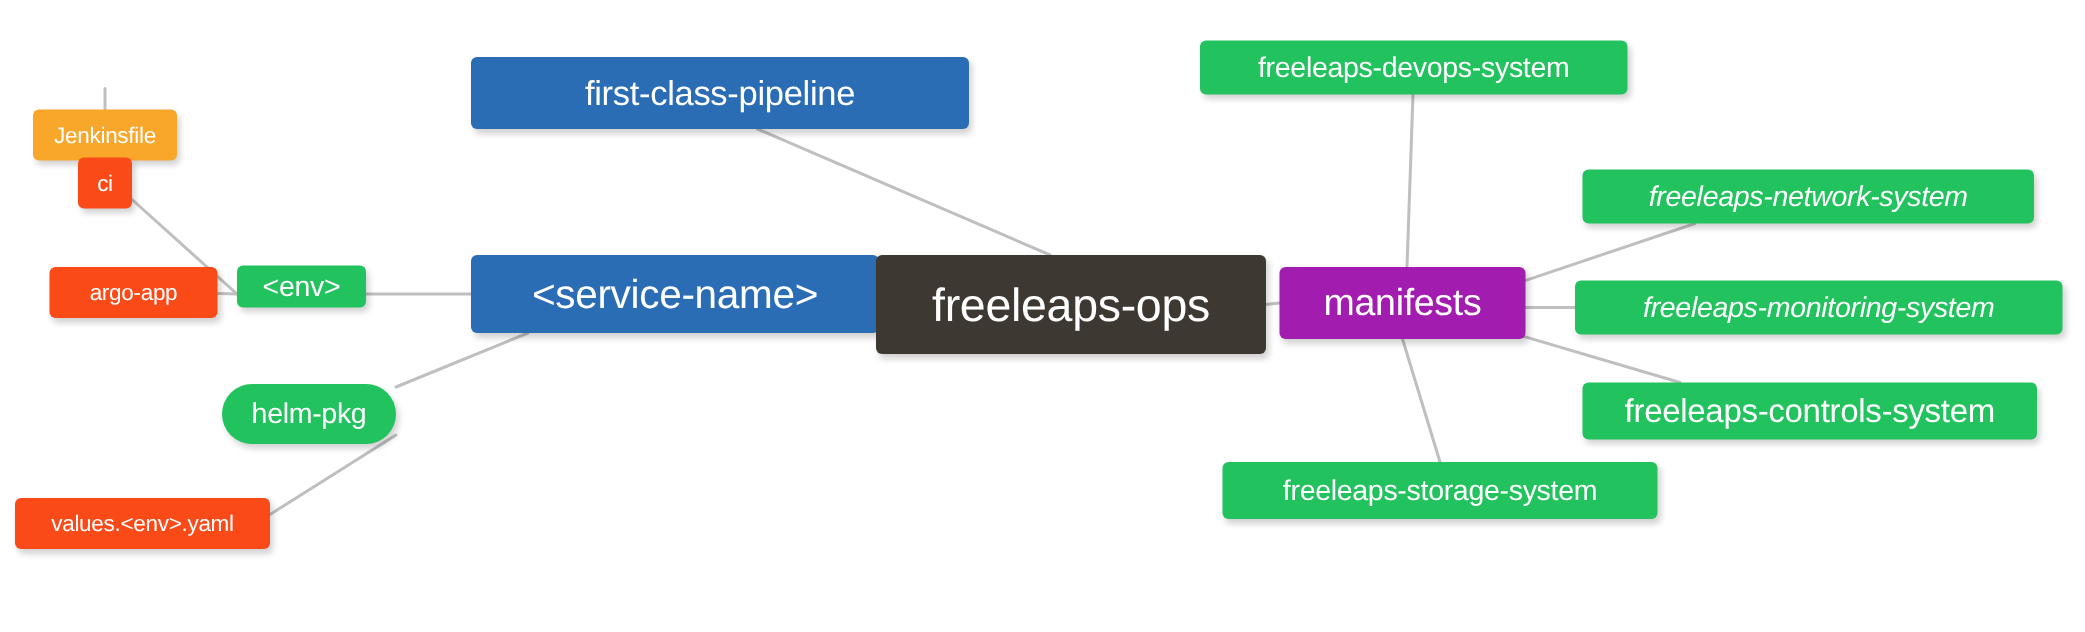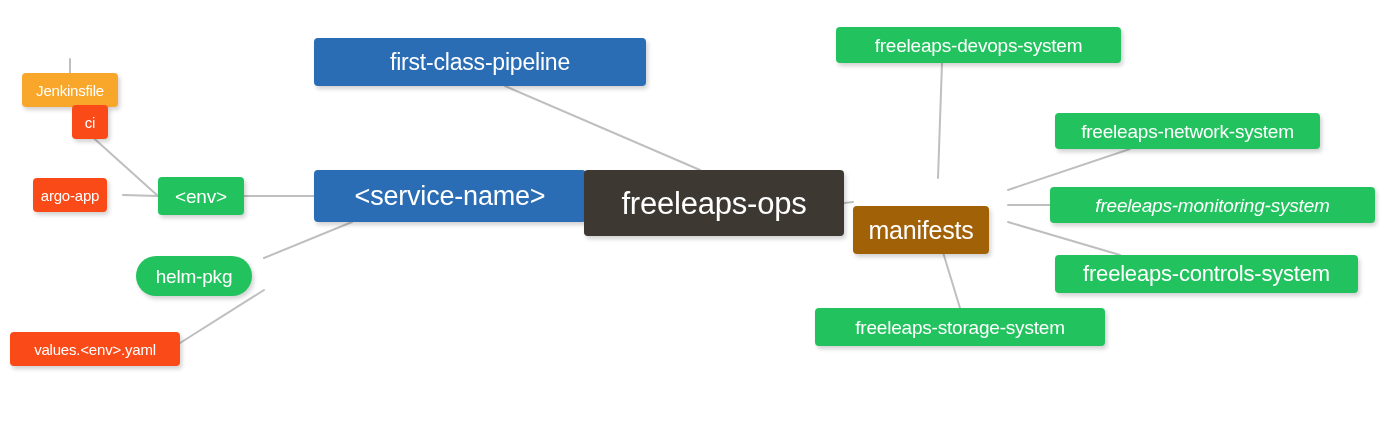--- a/index.html
+++ b/index.html
@@ -61,51 +61,51 @@
       <line x1="938" y1="178" x2="942" y2="63" stroke="#bfbfbf" stroke-width="2" stroke-linecap="round"></line>
       <line x1="1008" y1="190" x2="1130" y2="149" stroke="#bfbfbf" stroke-width="2" stroke-linecap="round"></line>
       <line x1="1008" y1="205" x2="1050" y2="205" stroke="#bfbfbf" stroke-width="2" stroke-linecap="round"></line>
       <line x1="1008" y1="222" x2="1120" y2="255" stroke="#bfbfbf" stroke-width="2" stroke-linecap="round"></line>
       <line x1="935" y1="226" x2="960" y2="308" stroke="#bfbfbf" stroke-width="2" stroke-linecap="round"></line>
     </svg>
   <div id="node-layer">
       <div class="node" style="left: 22px; top: 25px; width: 96px; height: 34px; background: rgb(249, 167, 43); font-size: 15px; margin-top: 48px;">
         <span class="node-label">Jenkinsfile</span>
       </div>
-      <div class="node" style="left: 52px; top: 105px; width: 36px; height: 34px; background: rgb(250, 74, 24); font-size: 15px; margin-left: 20px;">
+      <div class="node" style="left: 52px; top: 105px; width: 36px; height: 34px; background: rgb(250, 74, 24); font-size: 15px;">
         <span class="node-label">ci</span>
       </div>
-      <div class="node" style="left: 33px; top: 178px; width: 74px; height: 34px; background: rgb(250, 74, 24); font-size: 15px;">
+      <div class="node" style="left: 33px; top: 178px; width: 112px; height: 34px; background: rgb(250, 74, 24); font-size: 15px;">
         <span class="node-label">argo-app</span>
       </div>
-      <div class="node" style="left: 158px; top: 177px; width: 86px; height: 38px; background: rgb(34, 195, 94); font-size: 19px;">
+      <div class="node" style="left: 158px; top: 177px; width: 86px; height: 28px; background: rgb(34, 195, 94); font-size: 19px;">
         <span class="node-label">&lt;env&gt;</span>
       </div>
-      <div class="node" style="left: 136px; top: 256px; width: 116px; height: 40px; background: rgb(34, 195, 94); font-size: 19px; border-radius: 20px;">
+      <div class="node" style="left: 148px; top: 256px; width: 116px; height: 40px; background: rgb(34, 195, 94); font-size: 19px; border-radius: 20px;">
         <span class="node-label">helm-pkg</span>
       </div>
       <div class="node" style="left: 10px; top: 332px; width: 170px; height: 34px; background: rgb(250, 74, 24); font-size: 15px;">
         <span class="node-label">values.&lt;env&gt;.yaml</span>
       </div>
       <div class="node" style="left: 314px; top: 38px; width: 332px; height: 48px; background: rgb(42, 109, 181); font-size: 23px;">
         <span class="node-label">first-class-pipeline</span>
       </div>
       <div class="node" style="left: 314px; top: 170px; width: 272px; height: 52px; background: rgb(42, 109, 181); font-size: 27px;">
         <span class="node-label">&lt;service-name&gt;</span>
       </div>
       <div class="node" style="left: 584px; top: 170px; width: 260px; height: 66px; background: rgb(62, 56, 50); font-size: 31px;">
         <span class="node-label">freeleaps-ops</span>
       </div>
-      <div class="node" style="left: 853px; top: 178px; width: 136px; height: 48px; background: #a16207; font-size: 25px; margin-top: 28px;">
+      <div class="node" style="left: 853px; top: 178px; width: 164px; height: 48px; background: #a21caf; font-size: 25px;">
         <span class="node-label">manifests</span>
       </div>
-      <div class="node" style="left: 800px; top: 27px; width: 285px; height: 36px; background: rgb(34, 195, 94); font-size: 19px; margin-left: 36px;">
+      <div class="node" style="left: 800px; top: 27px; width: 285px; height: 36px; background: rgb(34, 195, 94); font-size: 19px;">
         <span class="node-label">freeleaps-devops-system</span>
       </div>
-      <div class="node" style="left: 1055px; top: 113px; width: 265px; height: 36px; background: rgb(34, 195, 94); font-size: 19px;">
+      <div class="node" style="left: 1055px; top: 113px; width: 301px; height: 36px; background: rgb(34, 195, 94); font-size: 19px; font-style: italic;">
         <span class="node-label">freeleaps-network-system</span>
       </div>
       <div class="node" style="left: 1050px; top: 187px; width: 325px; height: 36px; background: rgb(34, 195, 94); font-size: 19px; font-style: italic;">
         <span class="node-label">freeleaps-monitoring-system</span>
       </div>
       <div class="node" style="left: 1055px; top: 255px; width: 303px; height: 38px; background: rgb(34, 195, 94); font-size: 22px;">
         <span class="node-label">freeleaps-controls-system</span>
       </div>
       <div class="node" style="left: 815px; top: 308px; width: 290px; height: 38px; background: rgb(34, 195, 94); font-size: 19px;">
         <span class="node-label">freeleaps-storage-system</span>

